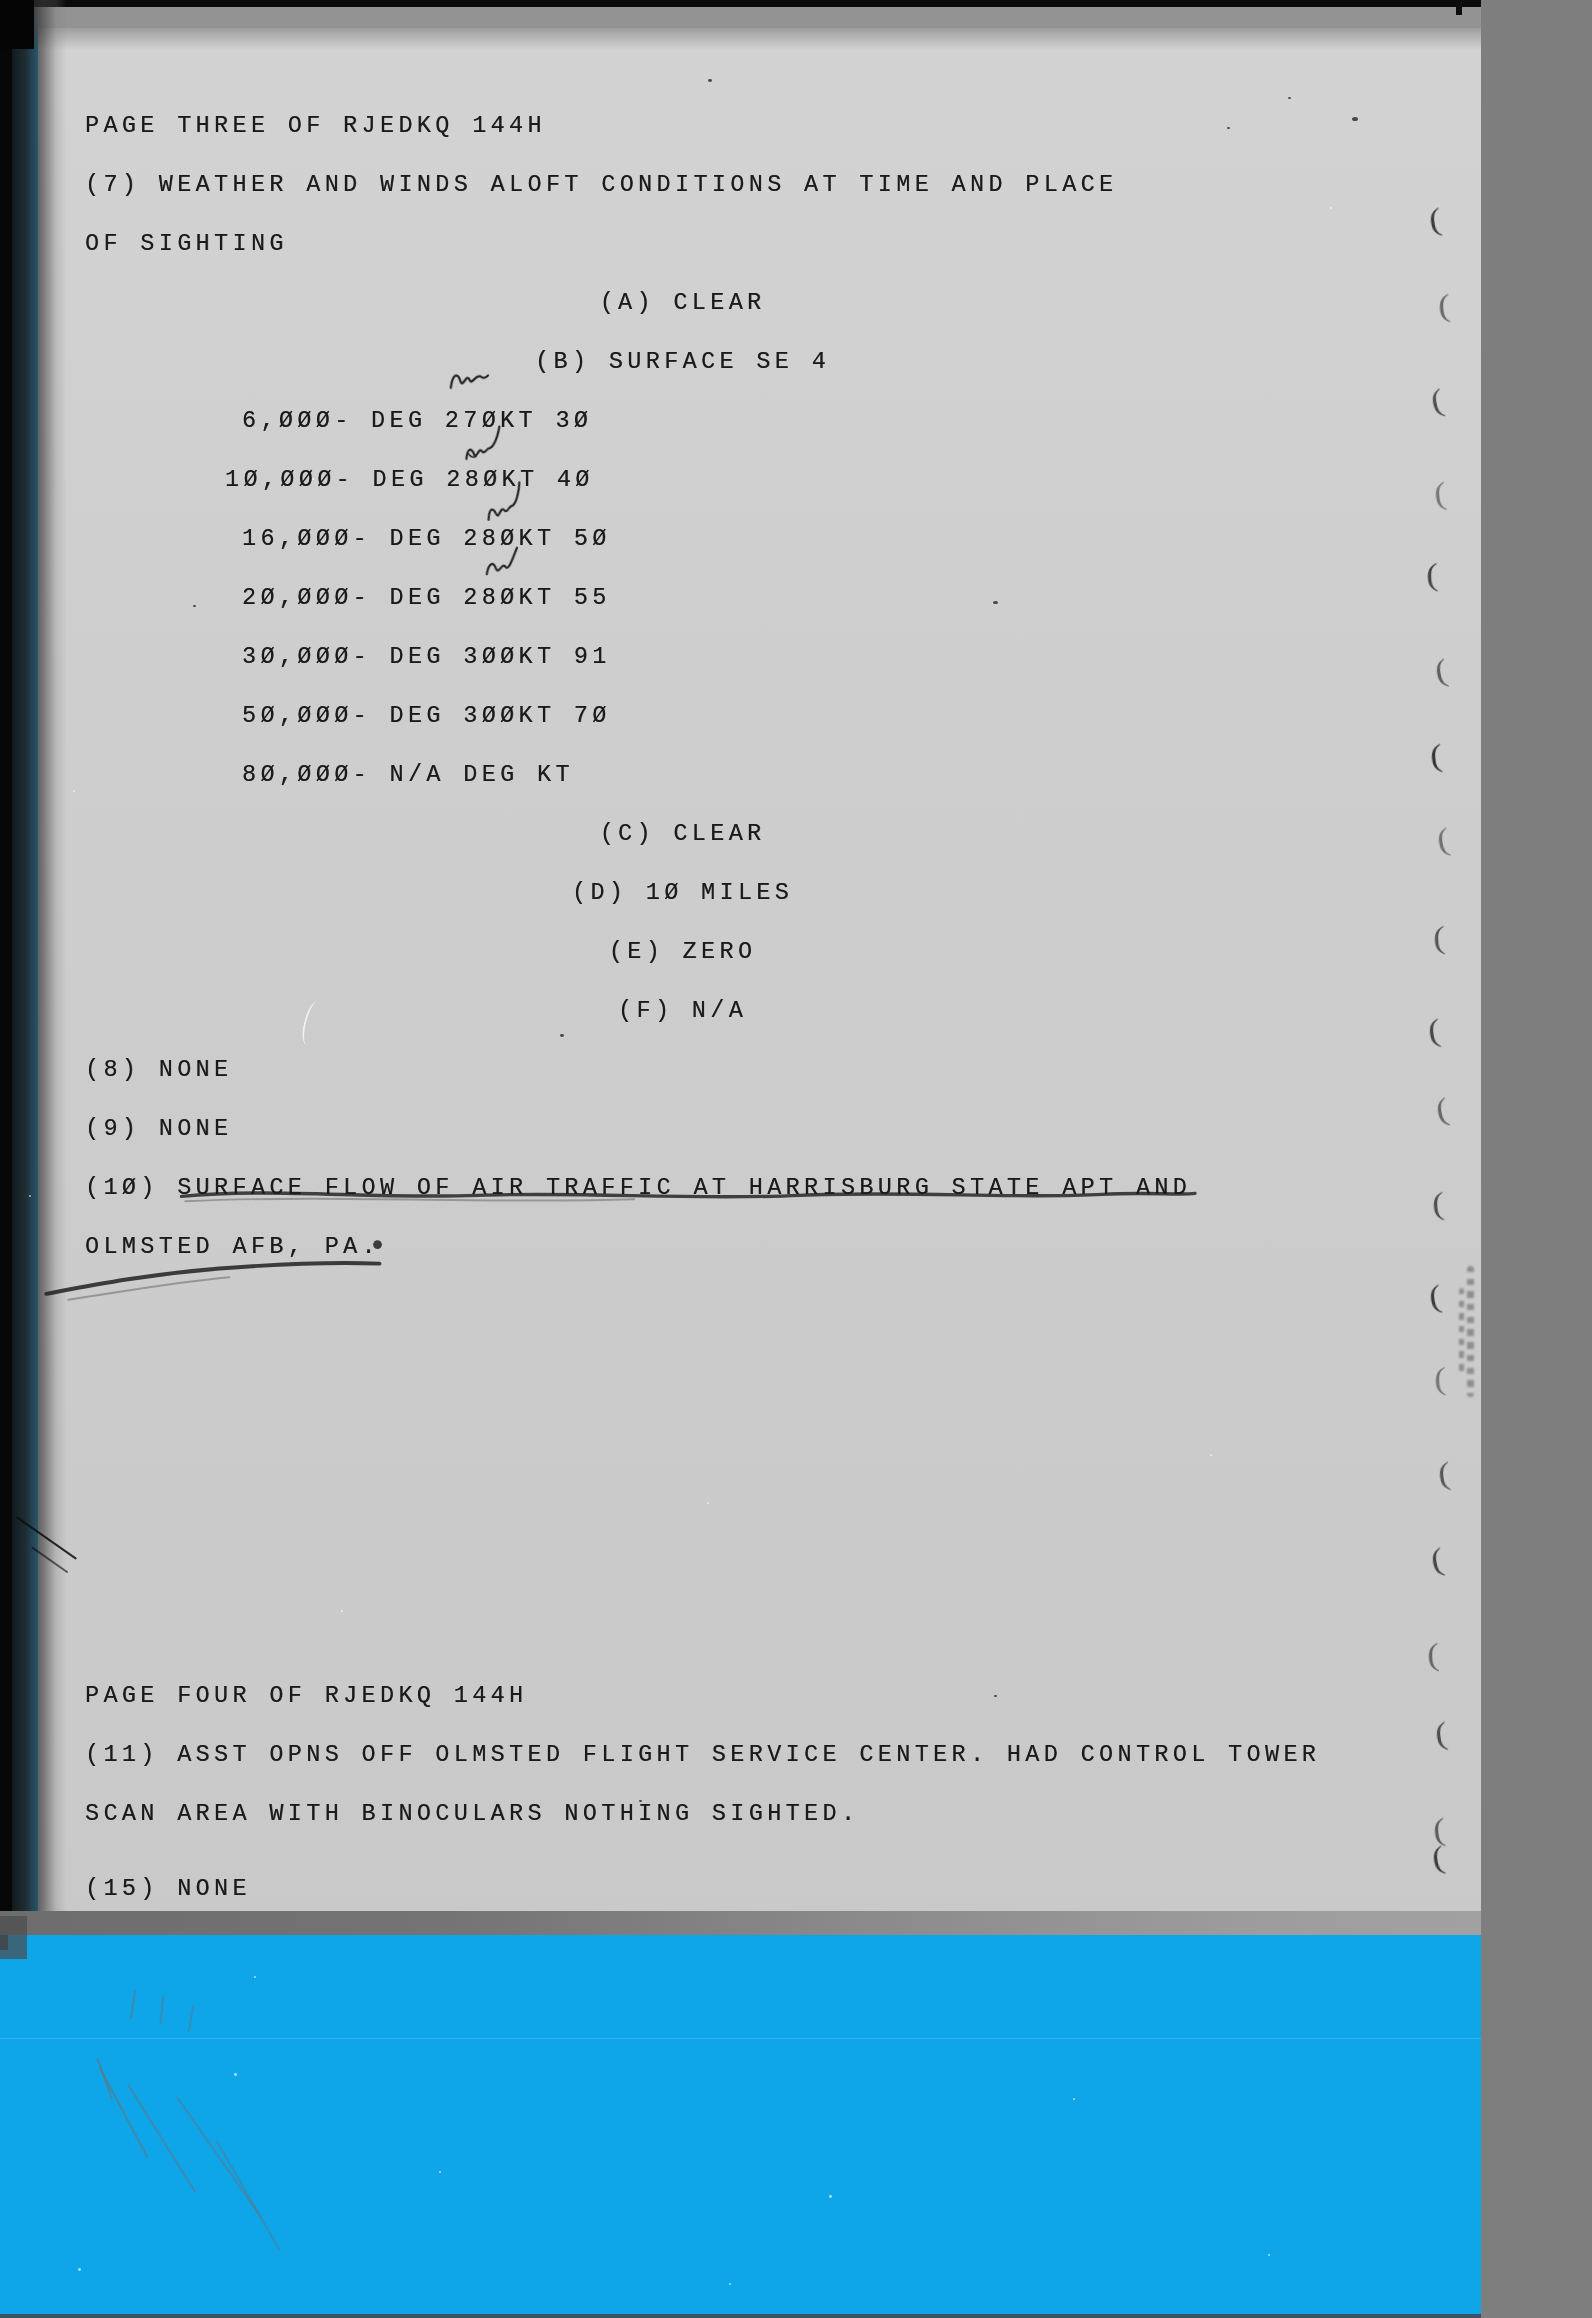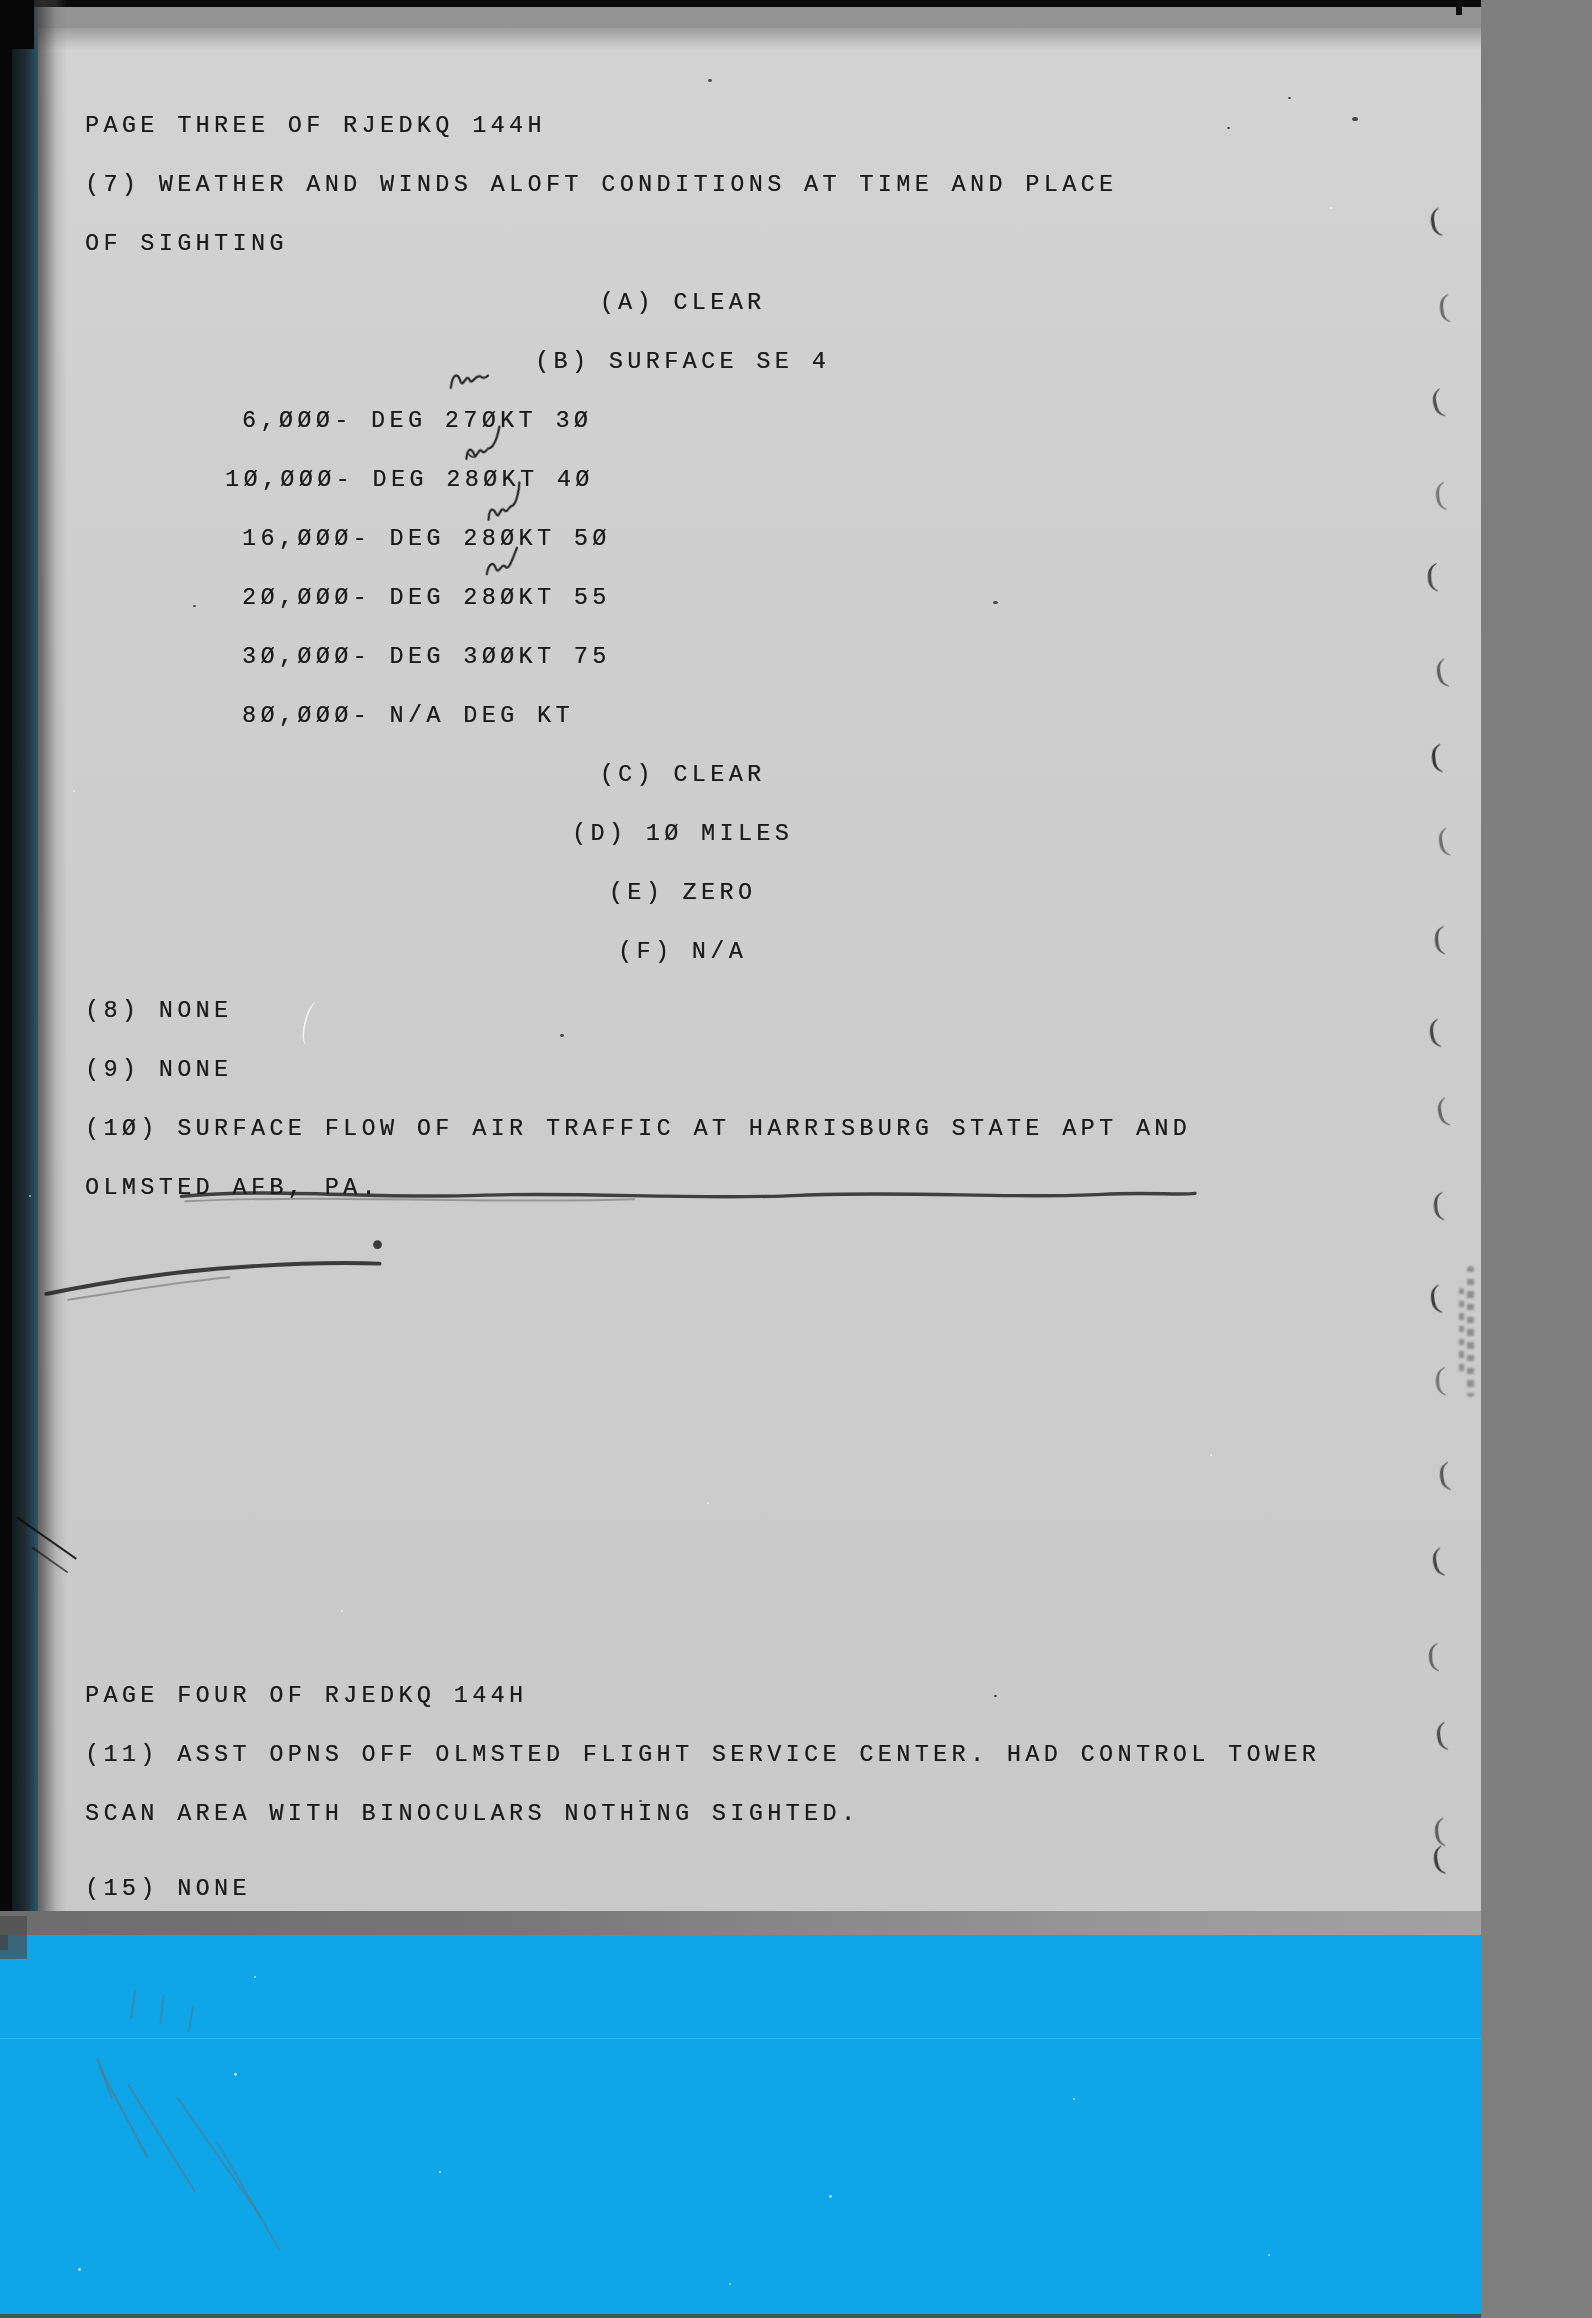--- a/index.html
+++ b/index.html
@@ -91,21 +91,22 @@
   <div id="block-p3" class="tblock">
       <div class="tline ind0">PAGE THREE OF RJEDKQ 144H</div>
       <div class="tline ind0">(7) WEATHER AND WINDS ALOFT CONDITIONS AT TIME AND PLACE</div>
       <div class="tline ind0">OF SIGHTING</div>
       <div class="tline ind1">(A) CLEAR</div>
       <div class="tline ind1">(B) SURFACE SE 4</div>
       <div class="tline ind2">6,ØØØ- DEG 27ØKT 3Ø</div>
       <div class="tline ind3">1Ø,ØØØ- DEG 28ØKT 4Ø</div>
       <div class="tline ind2">16,ØØØ- DEG 28ØKT 5Ø</div>
       <div class="tline ind2">2Ø,ØØØ- DEG 28ØKT 55</div>
-      <div class="tline ind2">3Ø,ØØØ- DEG 3ØØKT 75</div>
+      <div class="tline ind2">3Ø,ØØØ- DEG 3ØØKT 91</div>
+      <div class="tline ind2">5Ø,ØØØ- DEG 3ØØKT 7Ø</div>
       <div class="tline ind2">8Ø,ØØØ- N/A DEG KT</div>
       <div class="tline ind1">(C) CLEAR</div>
       <div class="tline ind1">(D) 1Ø MILES</div>
       <div class="tline ind1">(E) ZERO</div>
       <div class="tline ind1">(F) N/A</div>
       <div class="tline ind0">(8) NONE</div>
       <div class="tline ind0">(9) NONE</div>
       <div class="tline ind0">(1Ø) SURFACE FLOW OF AIR TRAFFIC AT HARRISBURG STATE APT AND</div>
       <div class="tline ind0">OLMSTED AFB, PA.</div>
     </div>

